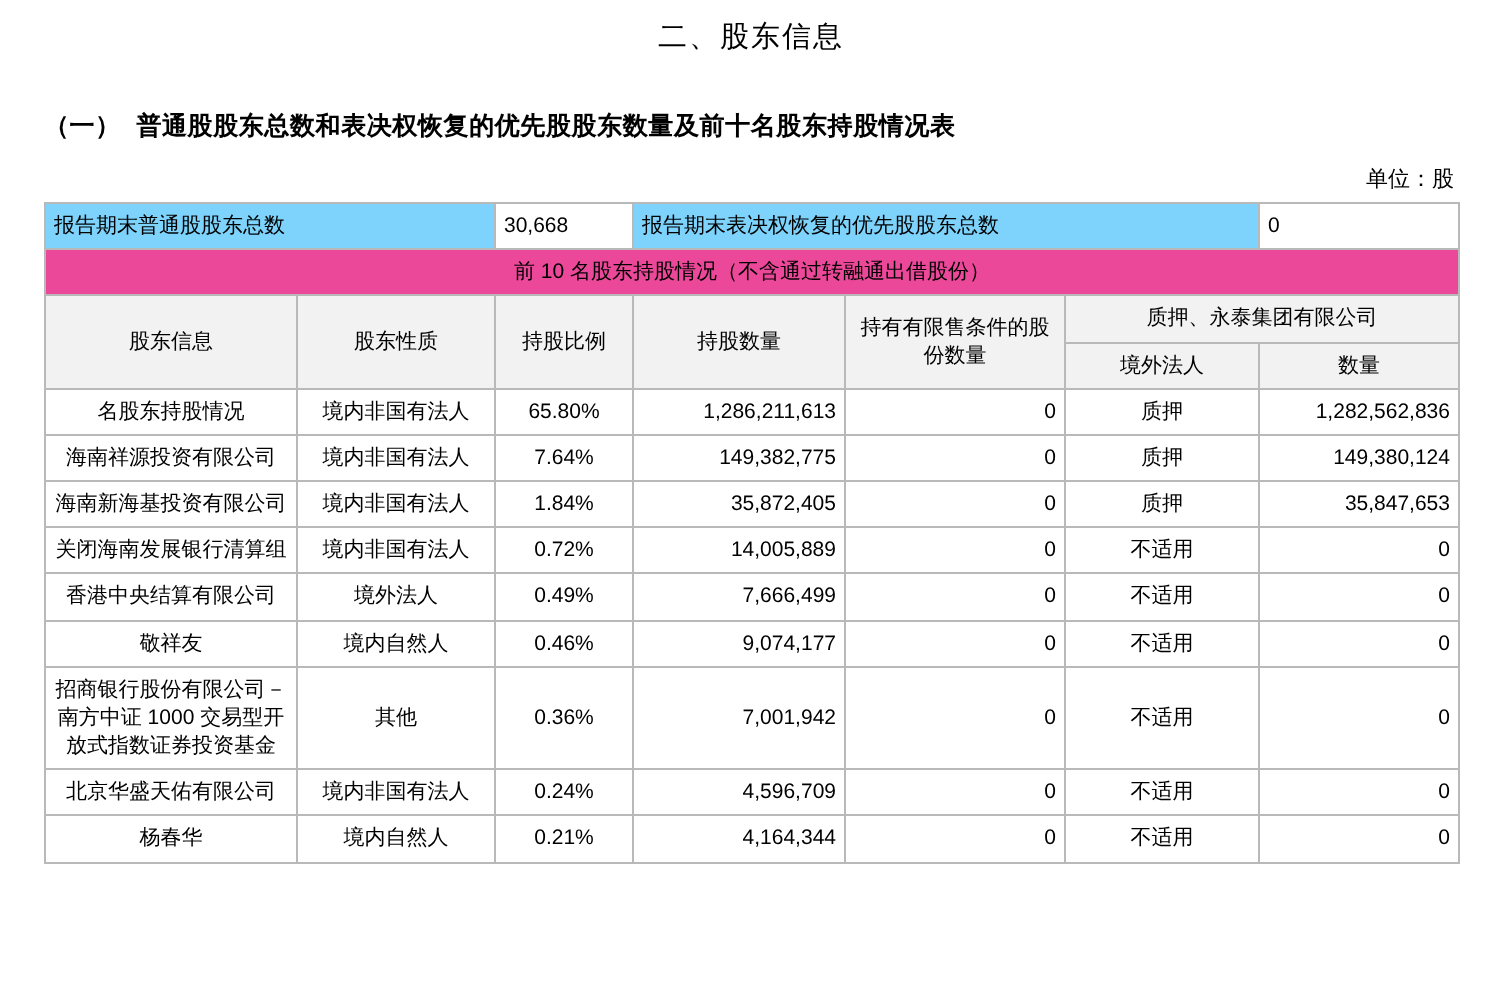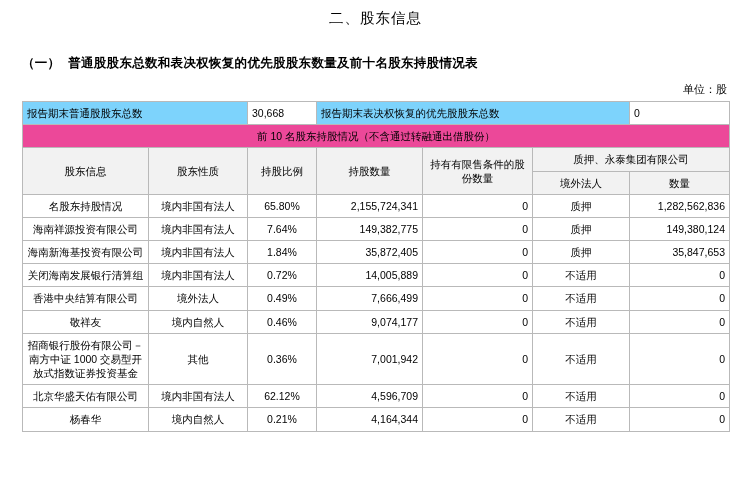--- a/index.html
+++ b/index.html
@@ -143,21 +143,21 @@
       </tr>
       <tr>
         <td class="hdr-cell">境外法人</td>
         <td class="hdr-cell">数量</td>
       </tr>
 
       <tr>
         <td class="name-cell">名股东持股情况</td>
         <td class="ctr">境内非国有法人</td>
         <td class="ctr">65.80%</td>
-        <td class="num-right">2,155,724,341</td>
+        <td class="num-right">1,286,211,613</td>
         <td class="num-right">0</td>
         <td class="ctr">质押</td>
         <td class="num-right">1,282,562,836</td>
       </tr>
 
       <tr>
         <td class="name-cell">海南祥源投资有限公司</td>
         <td class="ctr">境内非国有法人</td>
         <td class="ctr">7.64%</td>
         <td class="num-right">149,382,775</td>
@@ -212,21 +212,21 @@
         <td class="ctr">0.36%</td>
         <td class="num-right">7,001,942</td>
         <td class="num-right">0</td>
         <td class="ctr">不适用</td>
         <td class="num-right">0</td>
       </tr>
 
       <tr>
         <td class="name-cell">北京华盛天佑有限公司</td>
         <td class="ctr">境内非国有法人</td>
-        <td class="ctr">62.12%</td>
+        <td class="ctr">0.24%</td>
         <td class="num-right">4,596,709</td>
         <td class="num-right">0</td>
         <td class="ctr">不适用</td>
         <td class="num-right">0</td>
       </tr>
 
       <tr>
         <td class="name-cell">杨春华</td>
         <td class="ctr">境内自然人</td>
         <td class="ctr">0.21%</td>

